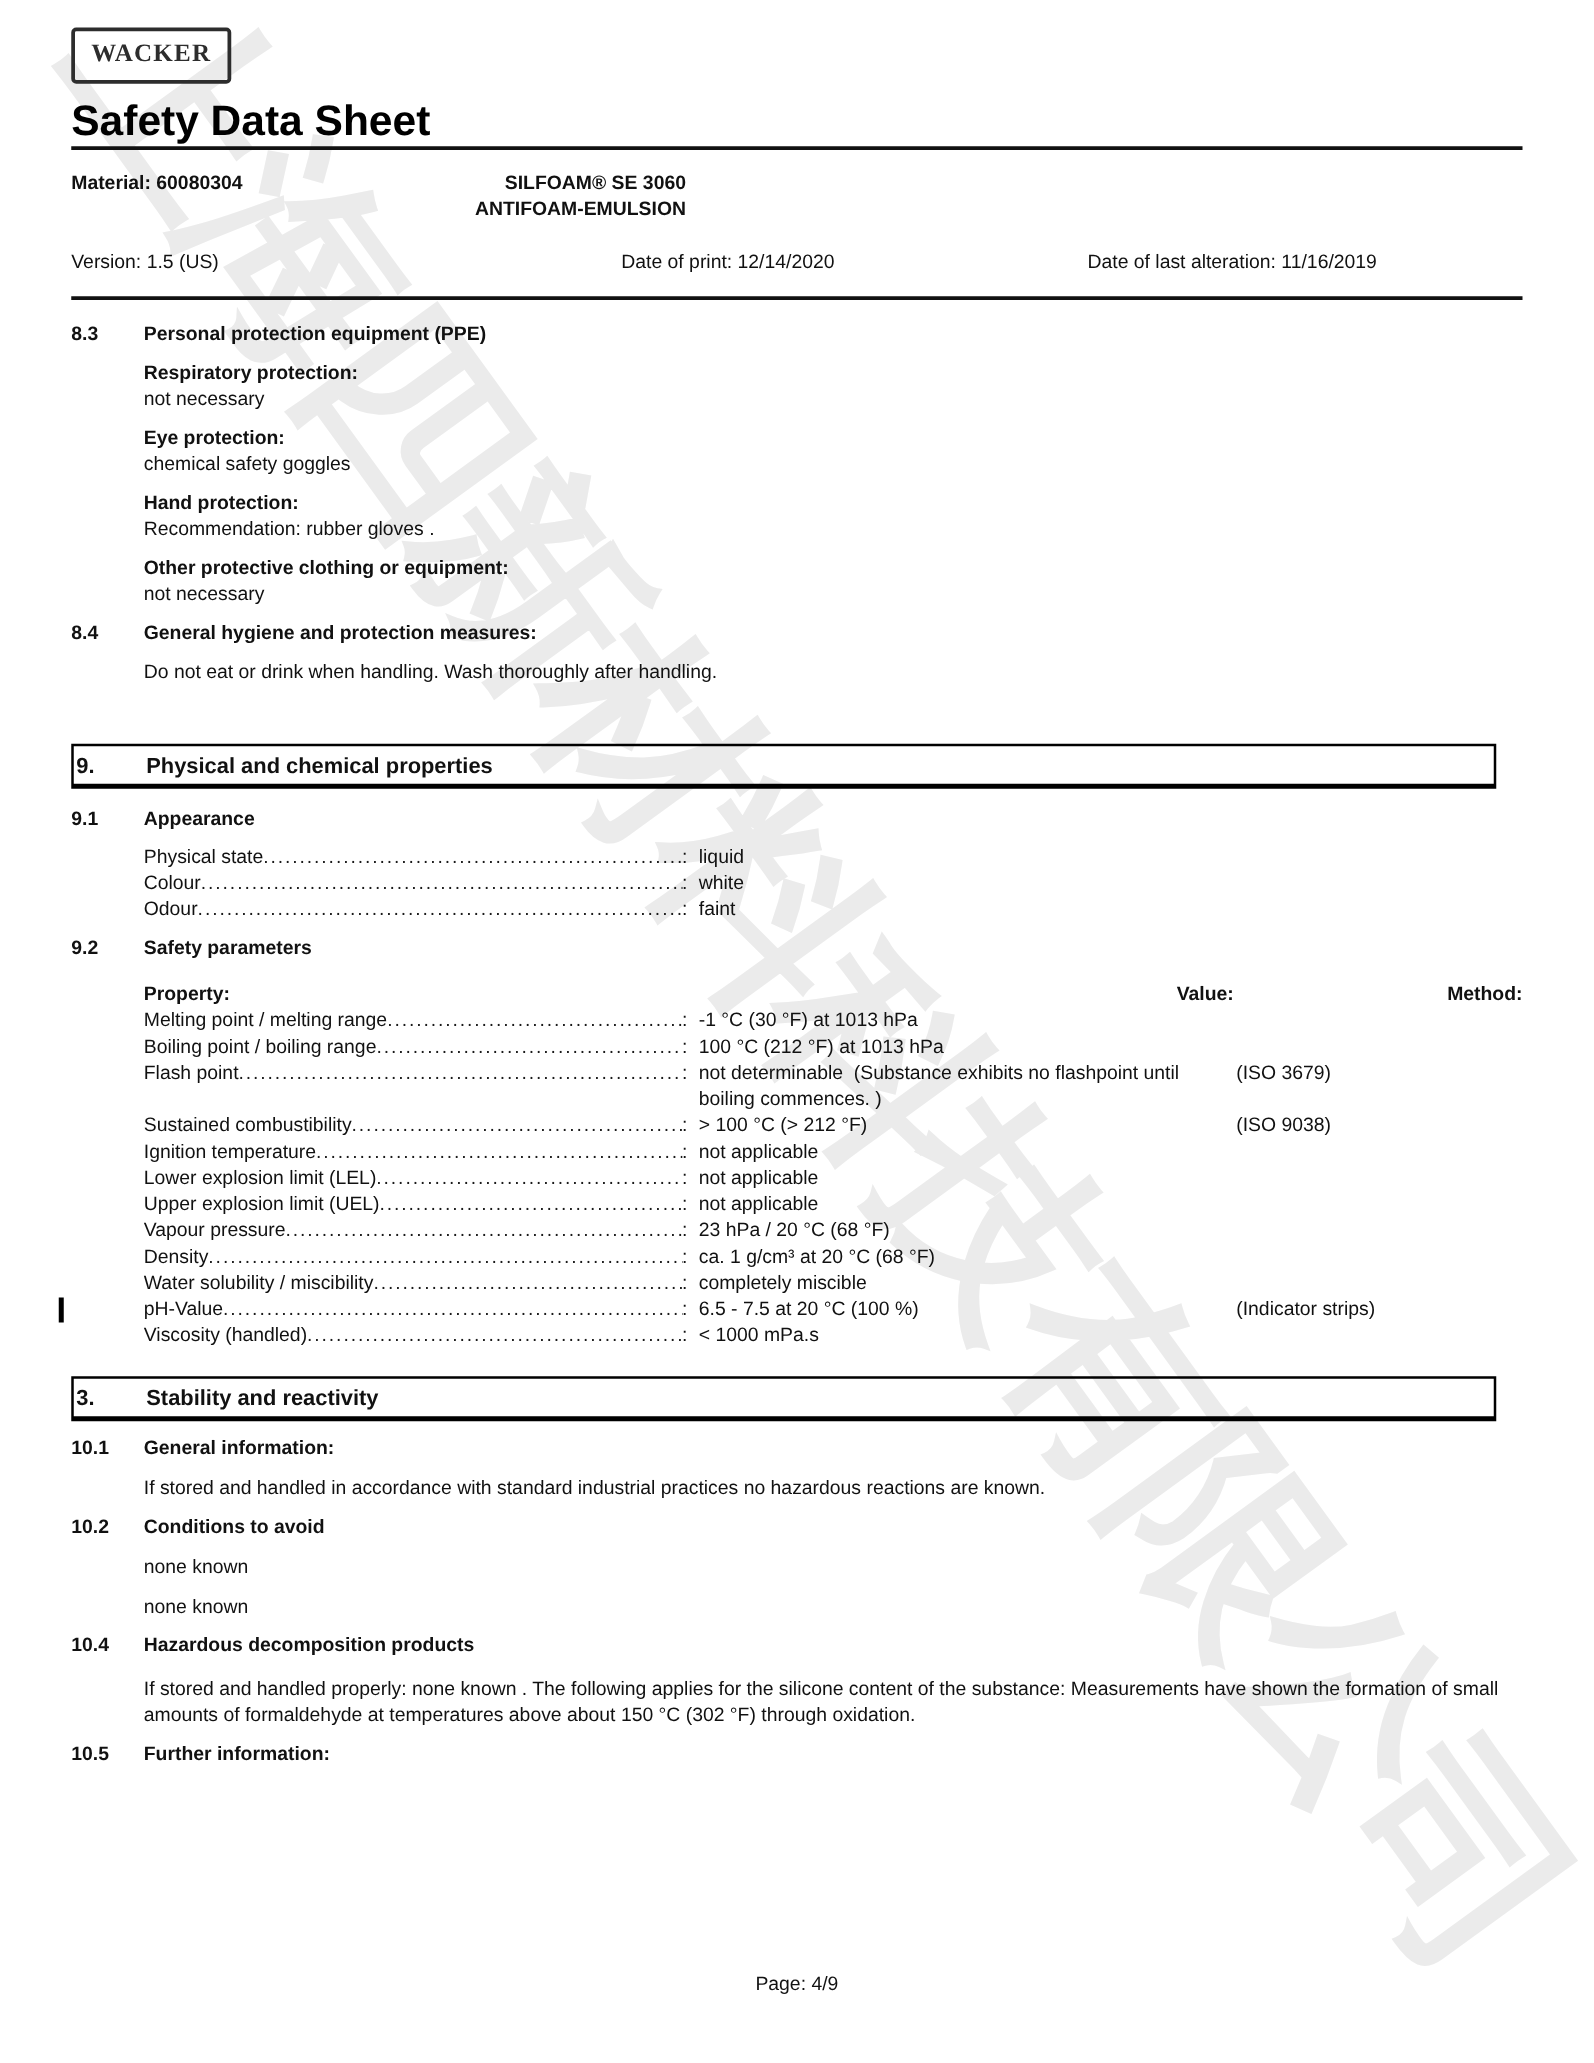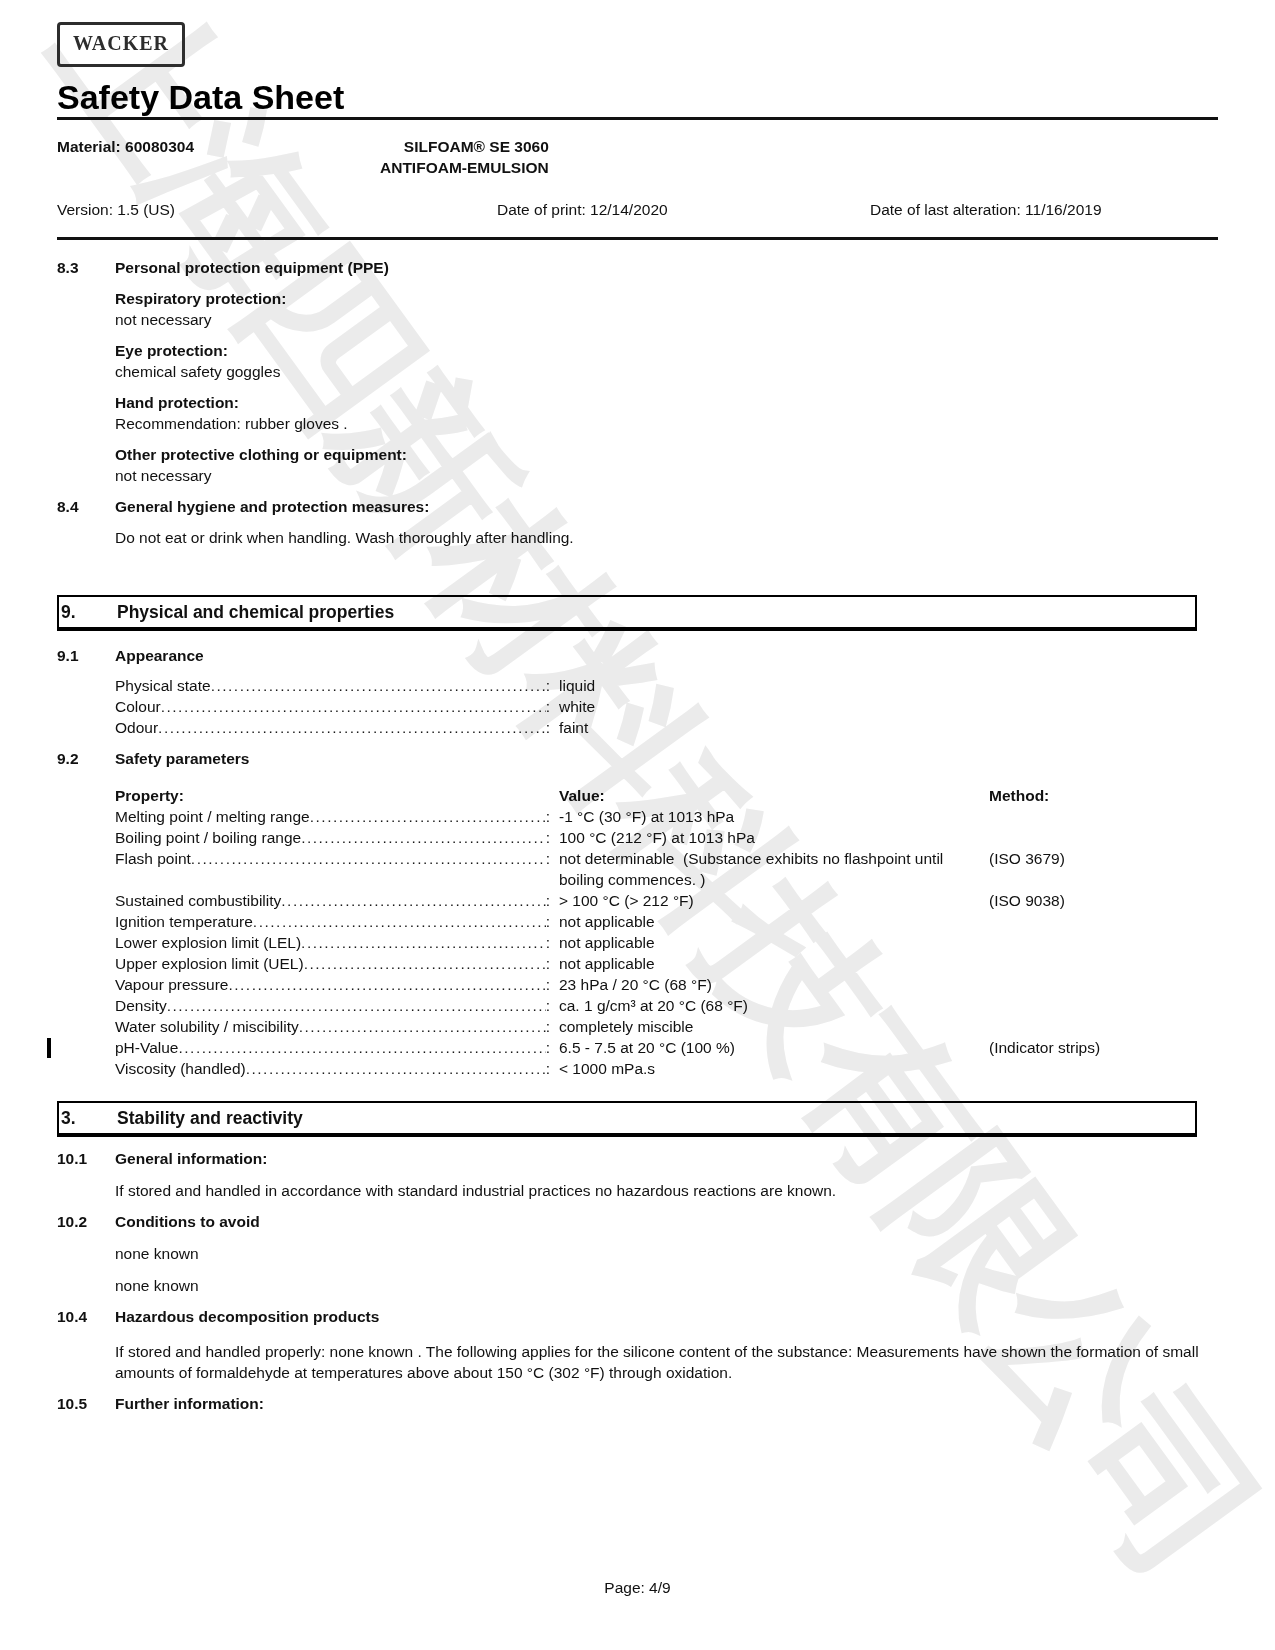--- a/index.html
+++ b/index.html
@@ -57,21 +57,21 @@
   .secbox .num,.secbox .ttl{font-weight:bold;font-size:17.5px;line-height:23px;}
   .secbox2{margin-top:22px;}
   
   .dottbl{margin-left:58px;}
   .drow{display:grid;grid-template-columns:435px 437px 1fr;position:relative;}
   .lblcell{display:flex;align-items:baseline;overflow:hidden;}
   .dots{flex:1;overflow:hidden;white-space:nowrap;letter-spacing:1.5px;color:#1a1a1a;}
   .valcell{padding-left:9px;}
   .pre{white-space:pre-wrap;}
   .methodcell{padding-left:2px;}
-  .thead .lblcell,.thead .valcell,.thead .methodcell{font-weight:bold;}
+  .thead .lblcell,.thead .valcell,.thead .methodcell{font-weight:bold;text-align:right;}
   .changebar{position:absolute;left:-68px;top:1px;width:3.5px;height:20px;background:#000;}
   
   .pagenum{position:absolute;left:0;right:0;top:1577px;text-align:center;z-index:1;}
 </style>
 </head>
 <body>
 
 <div class="watermark">上海四新材料科技有限公司</div>
 
 <div class="page">

